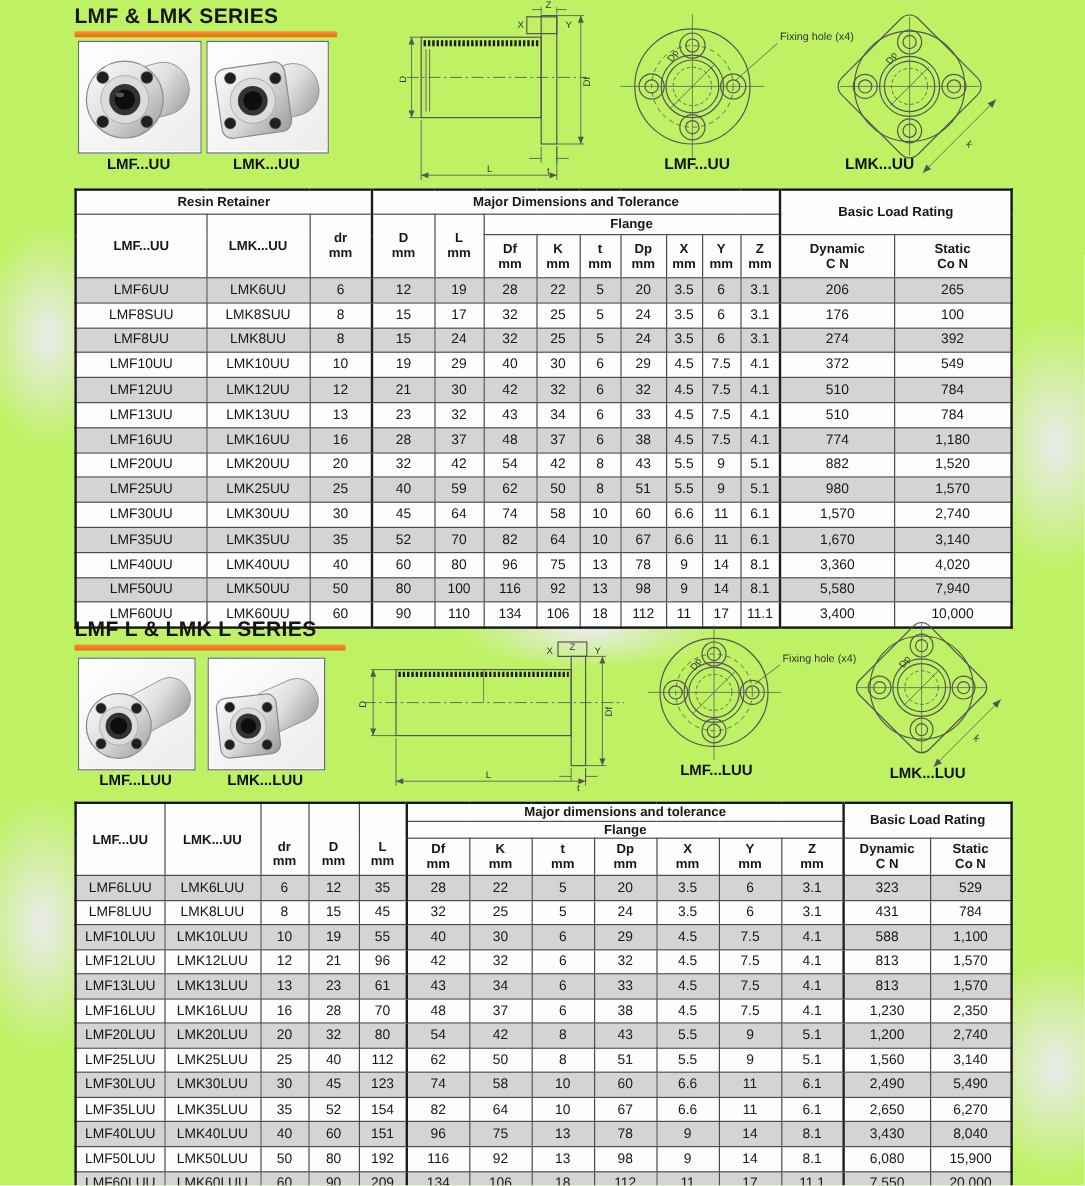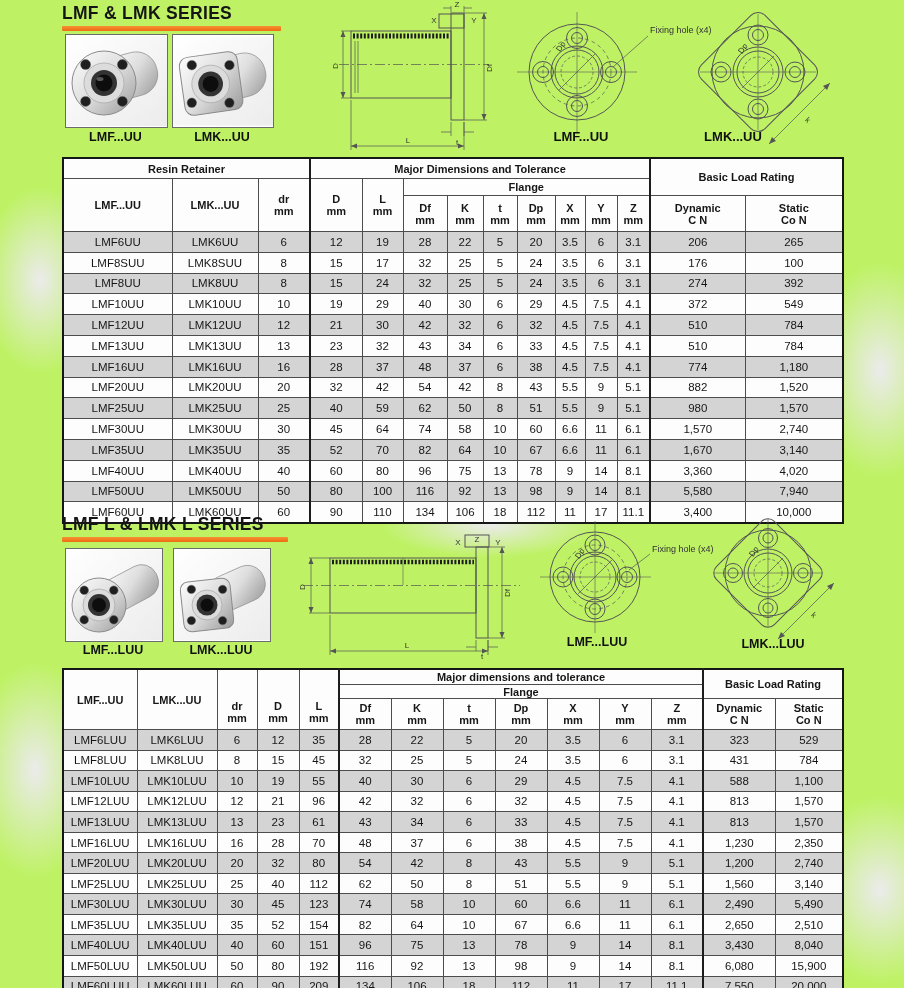--- a/index.html
+++ b/index.html
@@ -784,21 +784,21 @@
           <td>52</td>
           <td>154</td>
           <td>82</td>
           <td>64</td>
           <td>10</td>
           <td>67</td>
           <td>6.6</td>
           <td>11</td>
           <td>6.1</td>
           <td>2,650</td>
-          <td>2,510</td>
+          <td>6,270</td>
         </tr>
         <tr class="stripe">
           <td>LMF40LUU</td>
           <td>LMK40LUU</td>
           <td>40</td>
           <td>60</td>
           <td>151</td>
           <td>96</td>
           <td>75</td>
           <td>13</td>

